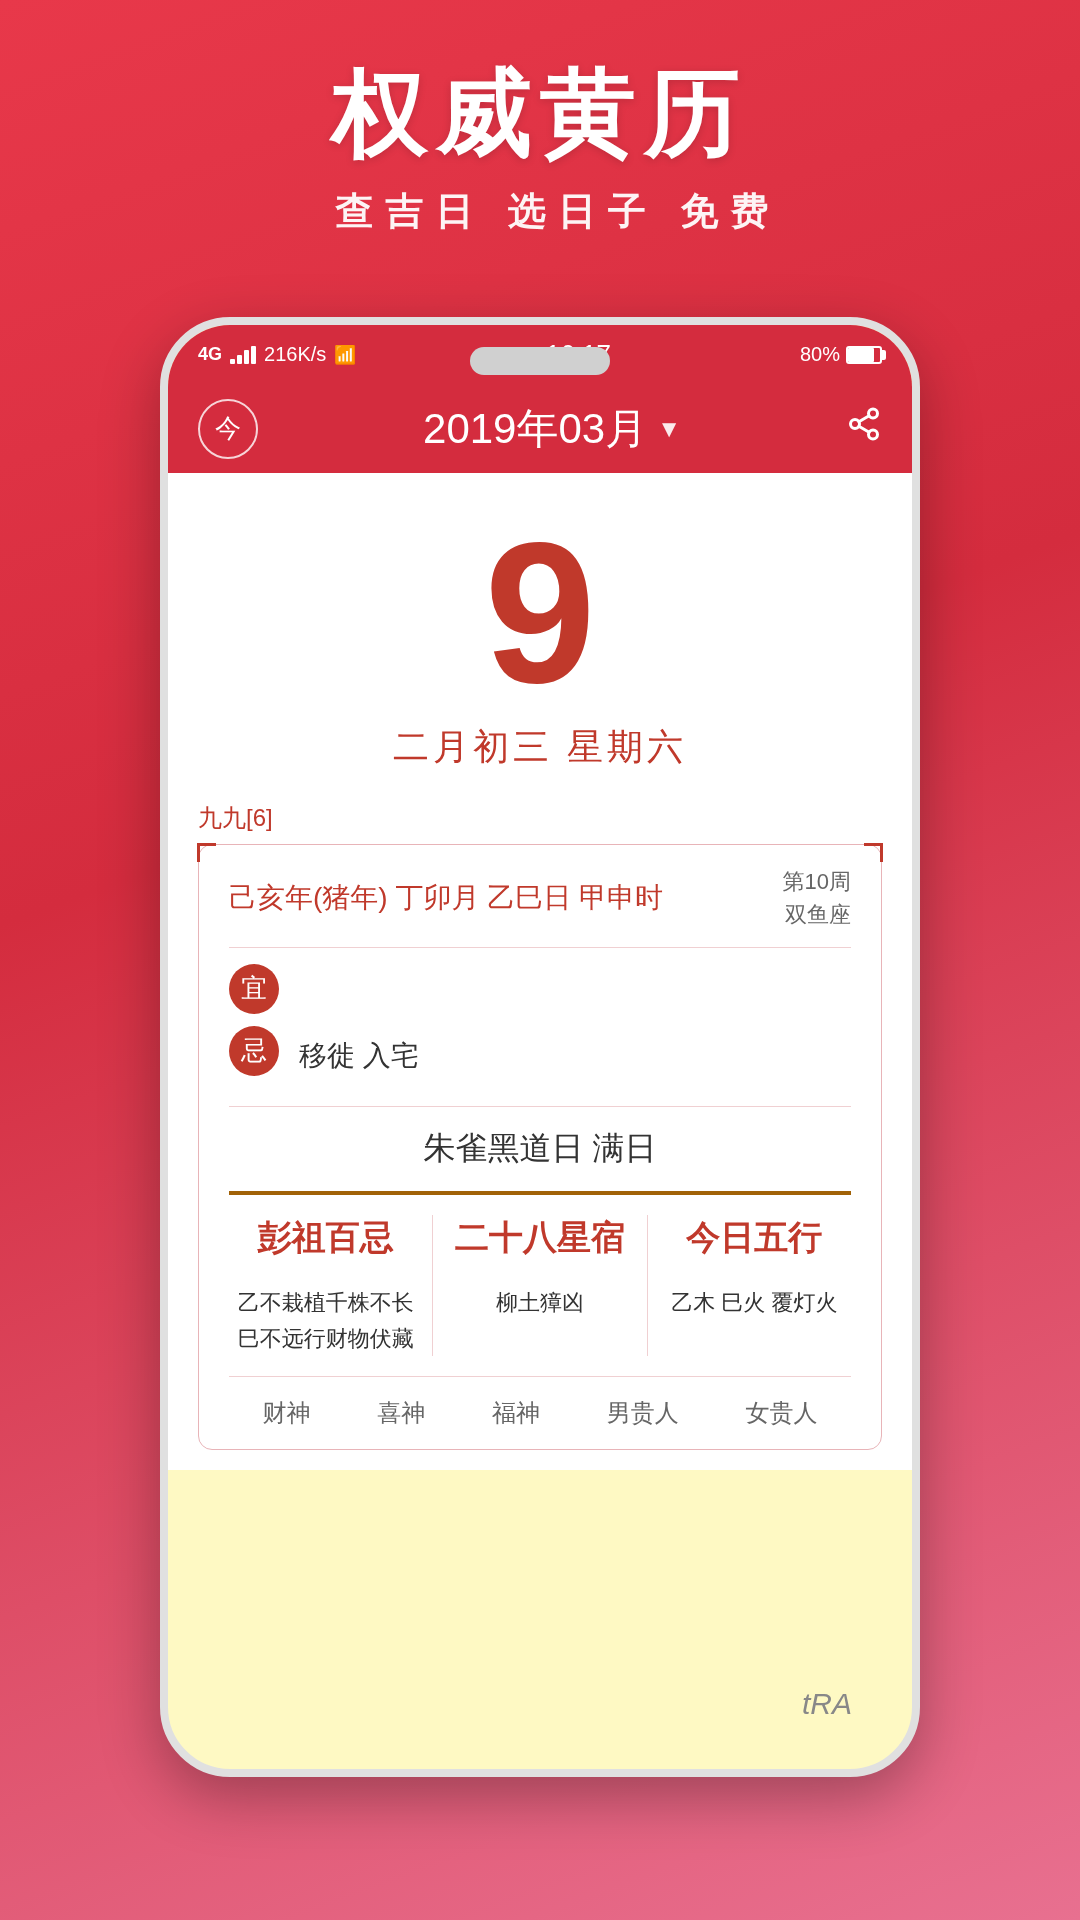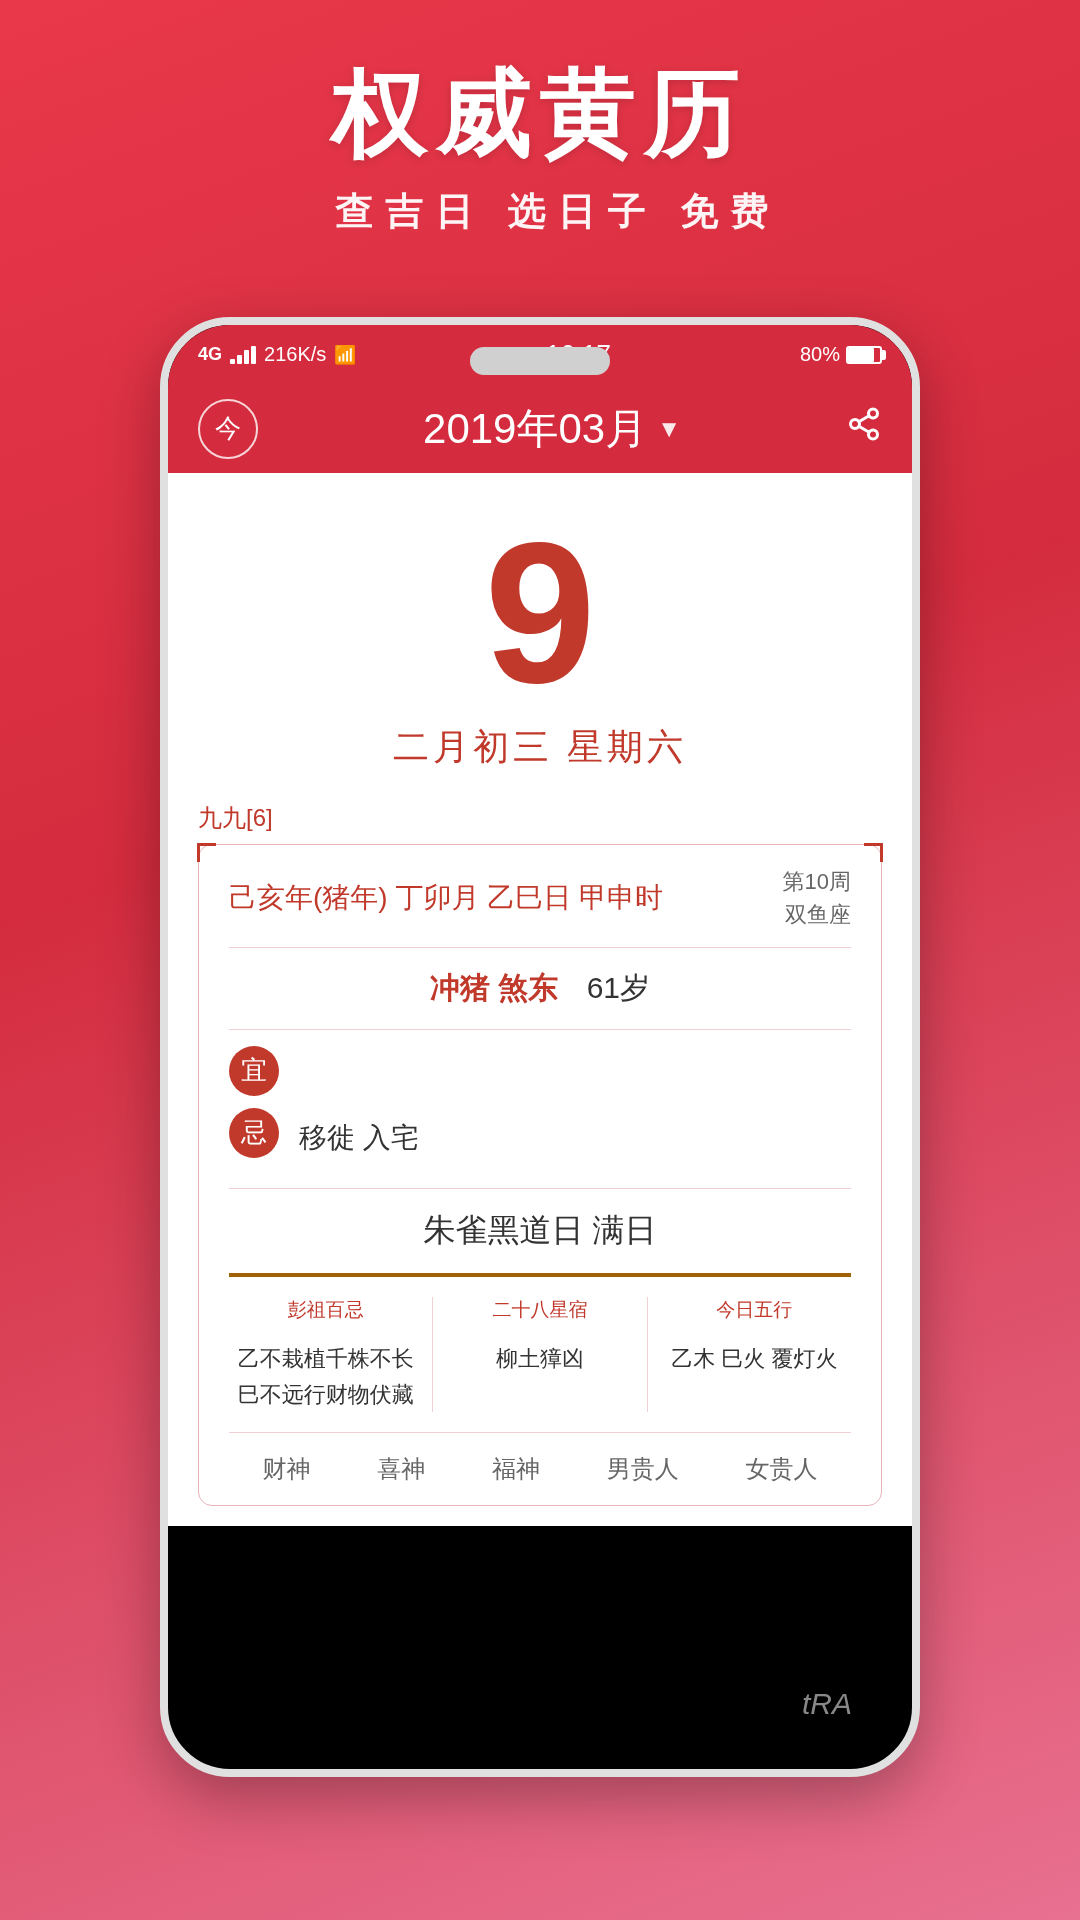--- a/index.html
+++ b/index.html
@@ -39,21 +39,21 @@
     .phone-wrapper {
       display: flex;
       justify-content: center;
       align-items: flex-start;
       margin-top: 40px;
     }
 
     .phone-frame {
       width: 760px;
       min-height: 1460px;
-      background: #000000;
+      background: #fef9c3;
       border-radius: 70px;
       box-shadow: 0 20px 60px rgba(0,0,0,0.3);
       overflow: hidden;
       position: relative;
       border: 8px solid #e0e0e0;
     }
 
     
     .phone-speaker {
       position: absolute;
@@ -320,23 +320,23 @@
       border-bottom: 1px solid #f0d0d2;
     }
 
     .bottom-col {
       flex: 1;
       text-align: center;
     }
 
     .bottom-col-title {
       color: #c0392b;
-      font-size: 19px;
-      font-weight: 400;
-      margin-bottom: 18px;
+      font-size: 34px;
+      font-weight: 700;
+      margin-bottom: 24px;
     }
 
     .bottom-col-content {
       color: #333;
       font-size: 22px;
       line-height: 1.6;
     }
 
     .divider-v {
       width: 1px;
@@ -450,25 +450,20 @@
         <div class="panel-box">
 
           <div class="ganzhi-row">
             <div class="ganzhi-text">己亥年(猪年) 丁卯月  乙巳日  甲申时</div>
             <div class="week-zodiac">
               <div>第10周</div>
               <div>双鱼座</div>
             </div>
           </div>
 
-          <div class="chong-row">
-            <span class="chong-label">冲猪</span>
-            <span class="chong-label">煞东</span>
-            <span class="chong-age">61岁</span>
-          </div>
 
           <div class="yi-ji-section">
             <div class="yi-row">
               <div class="yi-badge">宜</div>
             </div>
             <div class="ji-row">
               <div class="ji-badge">忌</div>
               <div class="ji-content">移徙 入宅</div>
             </div>
           </div>

